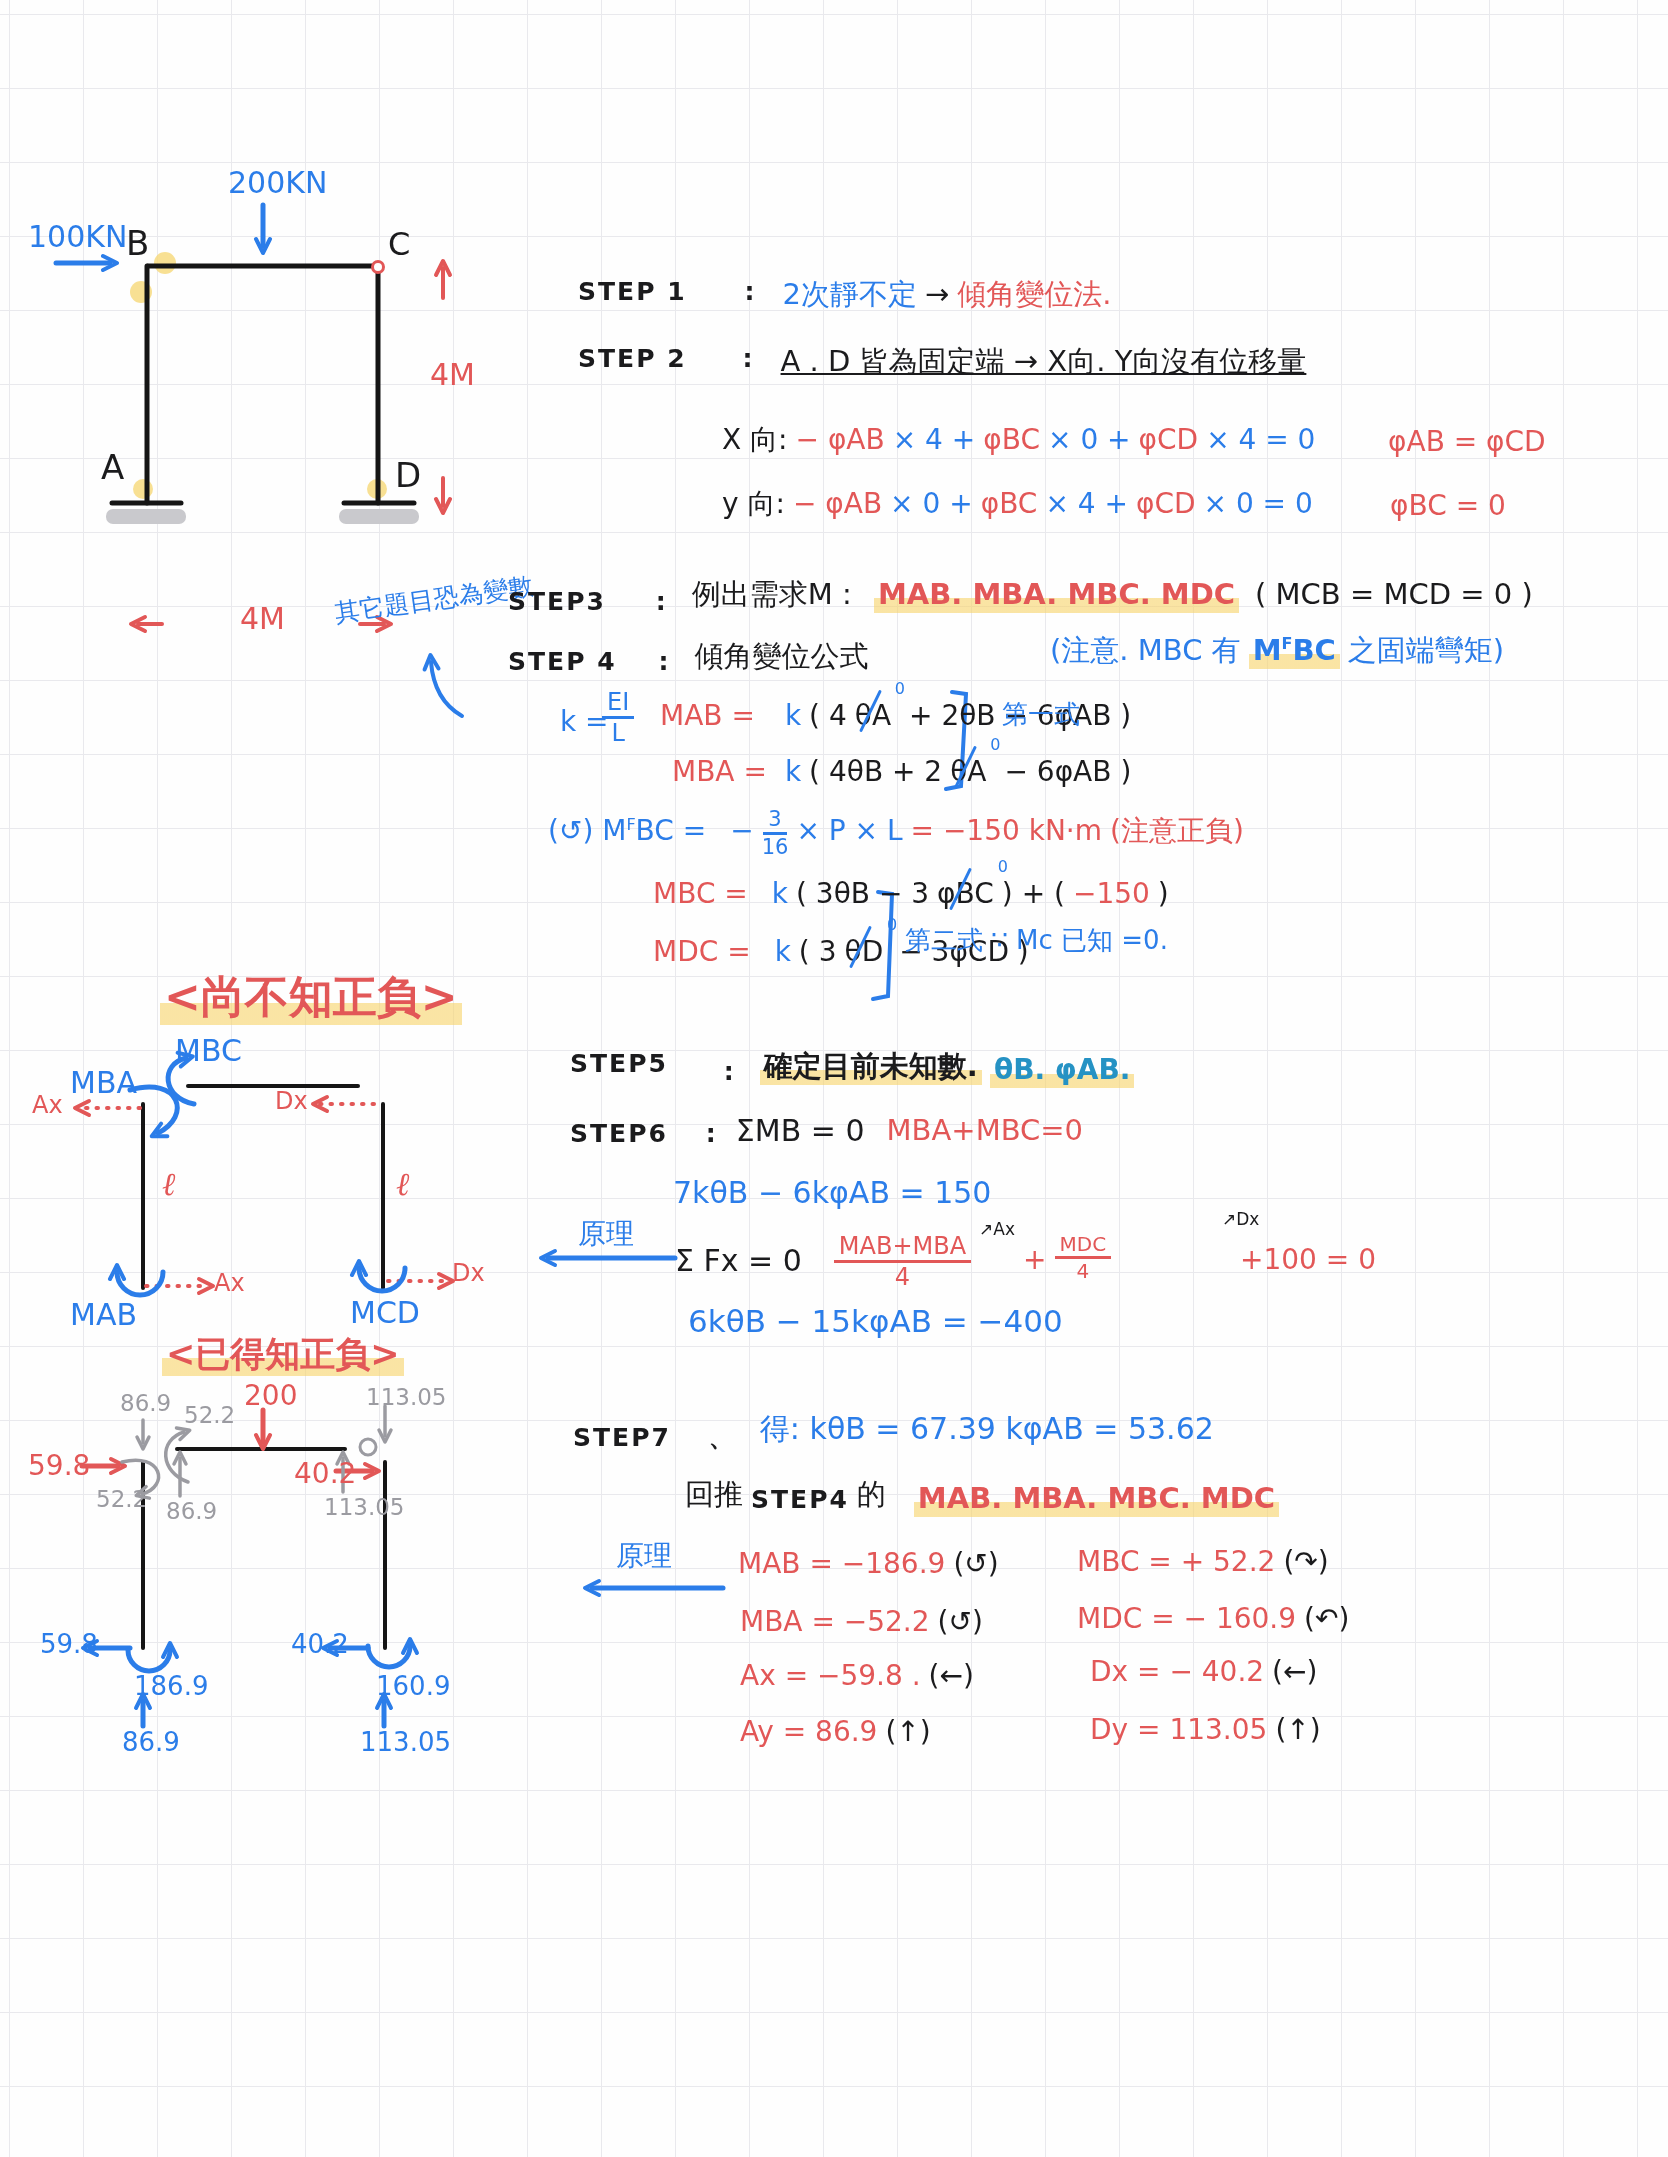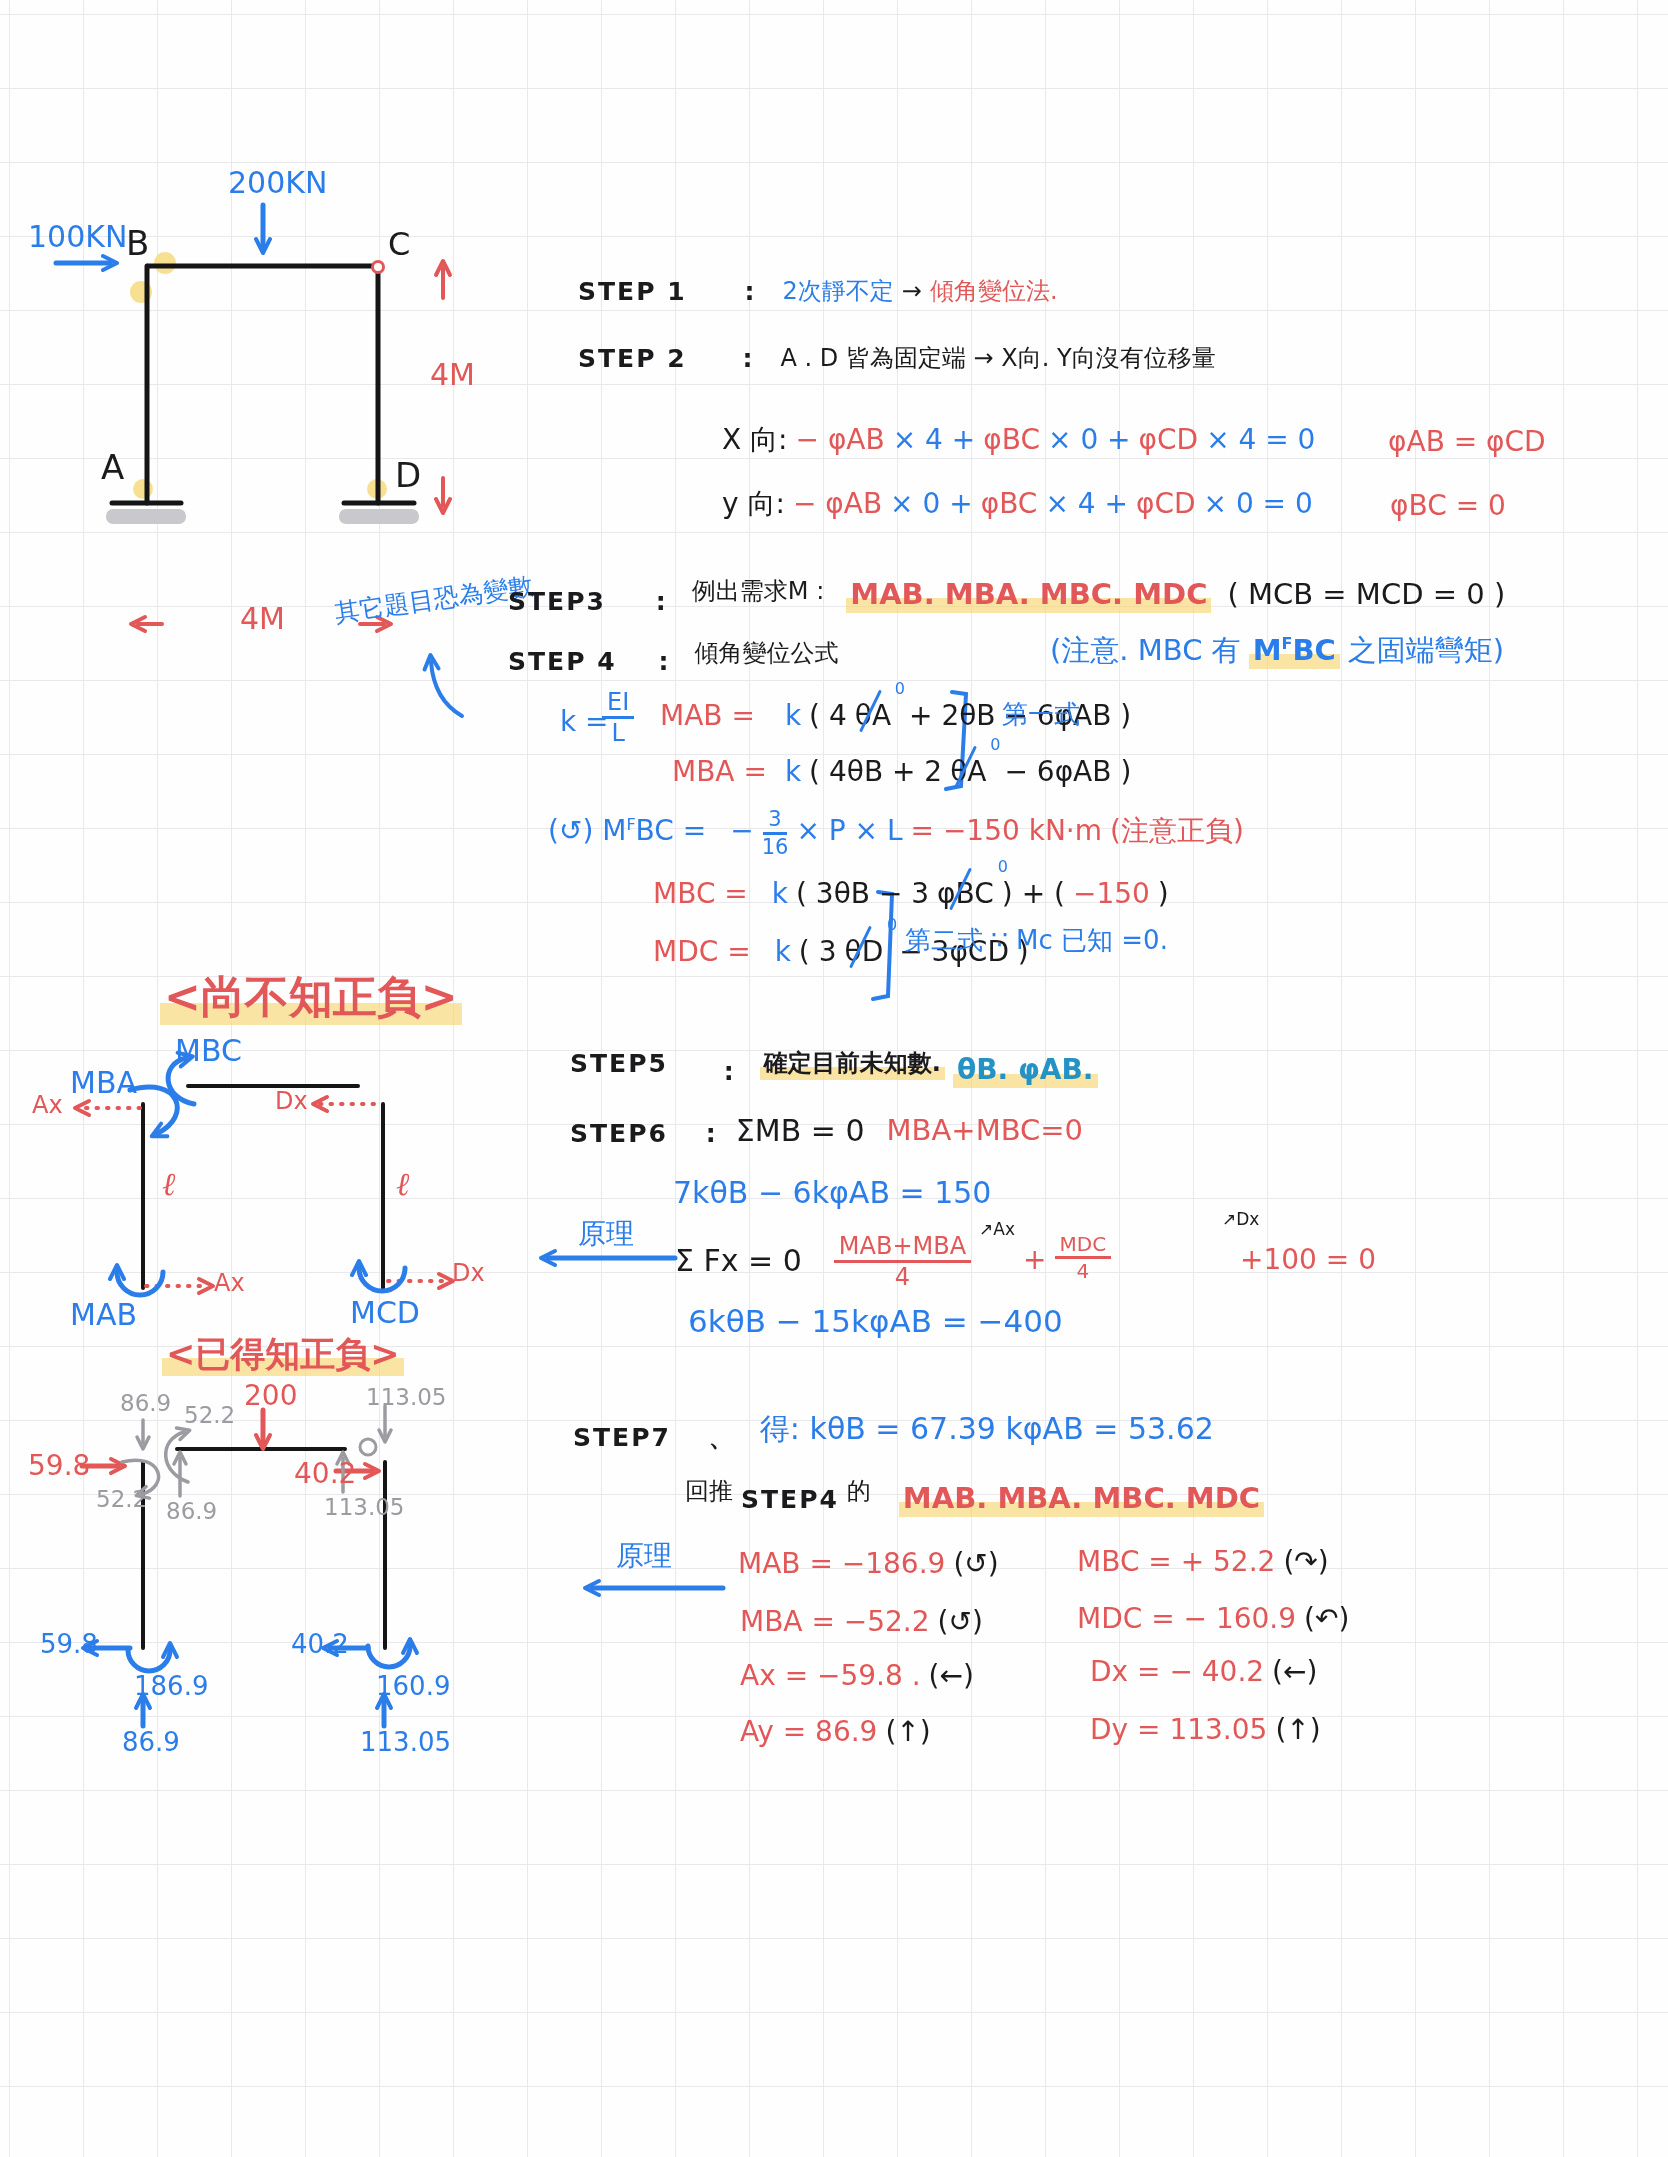--- a/index.html
+++ b/index.html
@@ -9,21 +9,21 @@
     font-family:"DejaVu Sans",sans-serif;color:#1b1b1d;}
   .t{position:absolute;white-space:nowrap;line-height:1.15;}
   .row{display:flex;align-items:flex-start;gap:8px;}
   .c-blue{color:#2b7de9;}
   .c-red{color:#e25757;}
   .c-black{color:#1b1b1d;}
   .c-gray{color:#9b9ba1;}
   .c-teal{color:#2592c4;}
   .hl{background:linear-gradient(180deg,rgba(0,0,0,0) 58%,rgba(247,211,104,.6) 58%,rgba(247,211,104,.6) 100%);padding:0 4px 2px;font-weight:bold;}
   .steplab{font-size:25px;letter-spacing:2px;font-weight:700;}
-  .cjk{font-size:24px;}
+  .cjk{font-size:29px;}
   .eq{font-size:28px;}
   .frac{display:inline-flex;flex-direction:column;align-items:center;line-height:1;vertical-align:middle;}
   .frac .fnum{border-bottom:3px solid currentColor;padding:0 5px 2px;}
   .frac .fden{padding-top:2px;}
   .slashed{position:relative;display:inline-block;}
   .slashed .slash{position:absolute;left:38%;top:-12px;width:3px;height:46px;background:#2b7de9;border-radius:2px;transform:rotate(26deg);}
   .slashed .zero{position:absolute;top:-20px;right:-14px;color:#2b7de9;font-size:16px;font-style:normal;}
   .supF{font-size:16px;vertical-align:super;}
   .script{font-family:"DejaVu Serif",serif;font-style:italic;}
   svg.strokes{position:absolute;left:0;top:0;pointer-events:none;}
@@ -132,21 +132,21 @@
     <span class="steplab">STEP 1</span>
     <span class="steplab" style="margin-left:50px;">:</span>
     <span class="cjk c-blue" style="margin-left:18px;">2次靜不定</span>
     <span class="cjk c-black">→</span>
     <span class="cjk c-red">傾角變位法.</span>
   </div>
 
   <div class="t row" style="left:578px;top:345px;">
     <span class="steplab">STEP 2</span>
     <span class="steplab" style="margin-left:48px;">:</span>
-    <span class="cjk c-black" style="margin-left:18px;">A . D 皆為固定端 →  X向. Y向沒有位移量</span>
+    <span class="cjk c-black" style="margin-left:18px;text-decoration:underline;">A . D 皆為固定端 →  X向. Y向沒有位移量</span>
   </div>
 
   <div class="t row eq" style="left:722px;top:424px;">
     <span class="c-black">X 向:</span>
     <span class="c-red">− φAB</span>
     <span class="c-blue">× 4  +</span>
     <span class="c-red">φBC</span>
     <span class="c-blue">× 0  +</span>
     <span class="c-red">φCD</span>
     <span class="c-blue">× 4 = 0</span>

